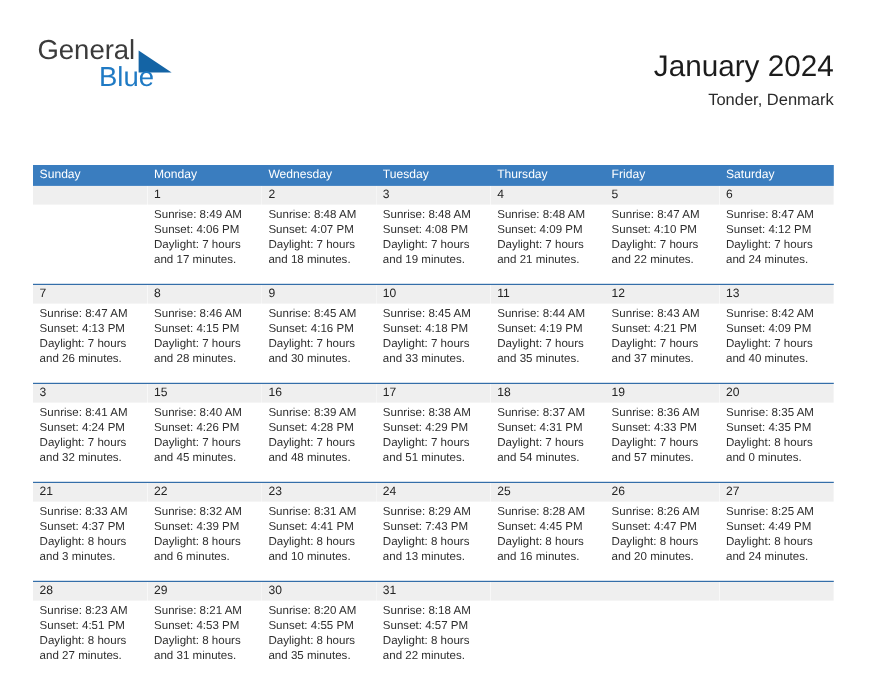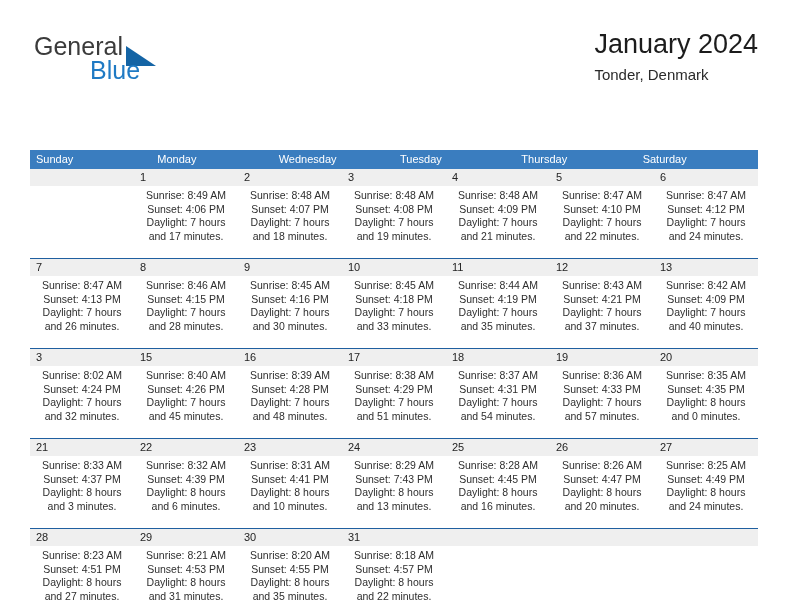--- a/index.html
+++ b/index.html
@@ -62,21 +62,22 @@
     top: 14px;
     width: 0;
     height: 0;
     border-left: 30px solid #1464a5;
     border-top: 20px solid transparent;
   }
 
   .titleblock {
     position: absolute;
     right: 0;
-    top: 0;
+    top: 16px;
+    text-align: right;
   }
   .cal-title {
     font-size: 27px;
     color: #1c1c1c;
     line-height: 32px;
     font-weight: normal;
     white-space: nowrap;
   }
   .cal-sub {
     font-size: 15px;
@@ -136,21 +137,20 @@
     font-size: 11px;
     line-height: 17px;
     color: #242424;
     padding-left: 6px;
   }
   .daycell.empty .daynum-band {
     background: #efefef;
   }
   .lines {
     padding: 3px 6px 0 6px;
-    text-align: center;
   }
   .lines div {
     font-size: 10.5px;
     line-height: 13.6px;
     color: #2e2e2e;
     white-space: nowrap;
   }
 </style>
 </head>
 <body>
@@ -172,20 +172,21 @@
 
   </div>
 
   <div class="calendar">
     <div class="weekhead" id="weekhead">
         <div class="wd">Sunday</div>
         <div class="wd">Monday</div>
         <div class="wd">Wednesday</div>
         <div class="wd">Tuesday</div>
         <div class="wd">Thursday</div>
+        <div class="wd">Friday</div>
         <div class="wd">Saturday</div>
       </div>
     <div id="weeks">
         <div class="week">
           <div class="week-inner">
             <div class="daycell empty">
               <div class="daynum-band">
                 <div class="daynum"></div>
               </div>
               <div class="lines"></div>
@@ -339,21 +340,21 @@
             </div>
           </div>
         </div>
         <div class="week">
           <div class="week-inner">
             <div class="daycell">
               <div class="daynum-band">
                 <div class="daynum">3</div>
               </div>
               <div class="lines">
-                <div>Sunrise: 8:02 AM</div>
+                <div>Sunrise: 8:41 AM</div>
                 <div>Sunset: 4:24 PM</div>
                 <div>Daylight: 7 hours</div>
                 <div>and 32 minutes.</div>
               </div>
             </div>
             <div class="daycell">
               <div class="daynum-band">
                 <div class="daynum">15</div>
               </div>
               <div class="lines">

